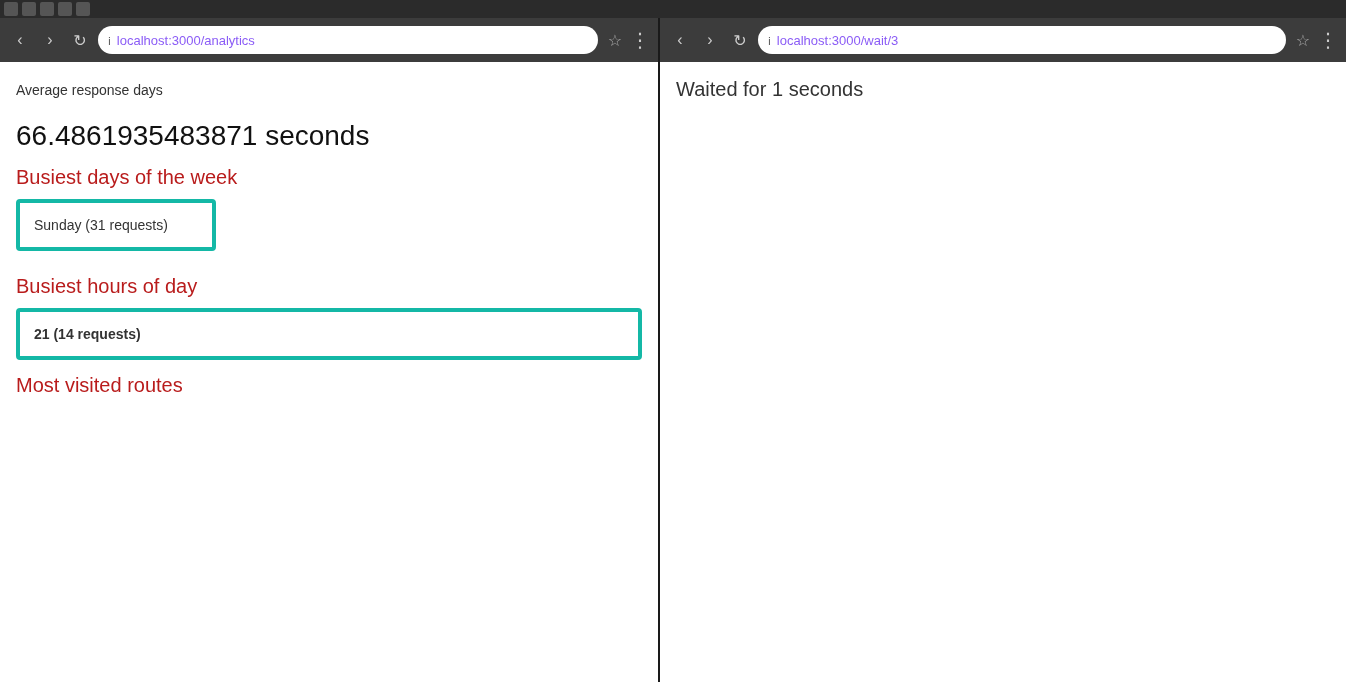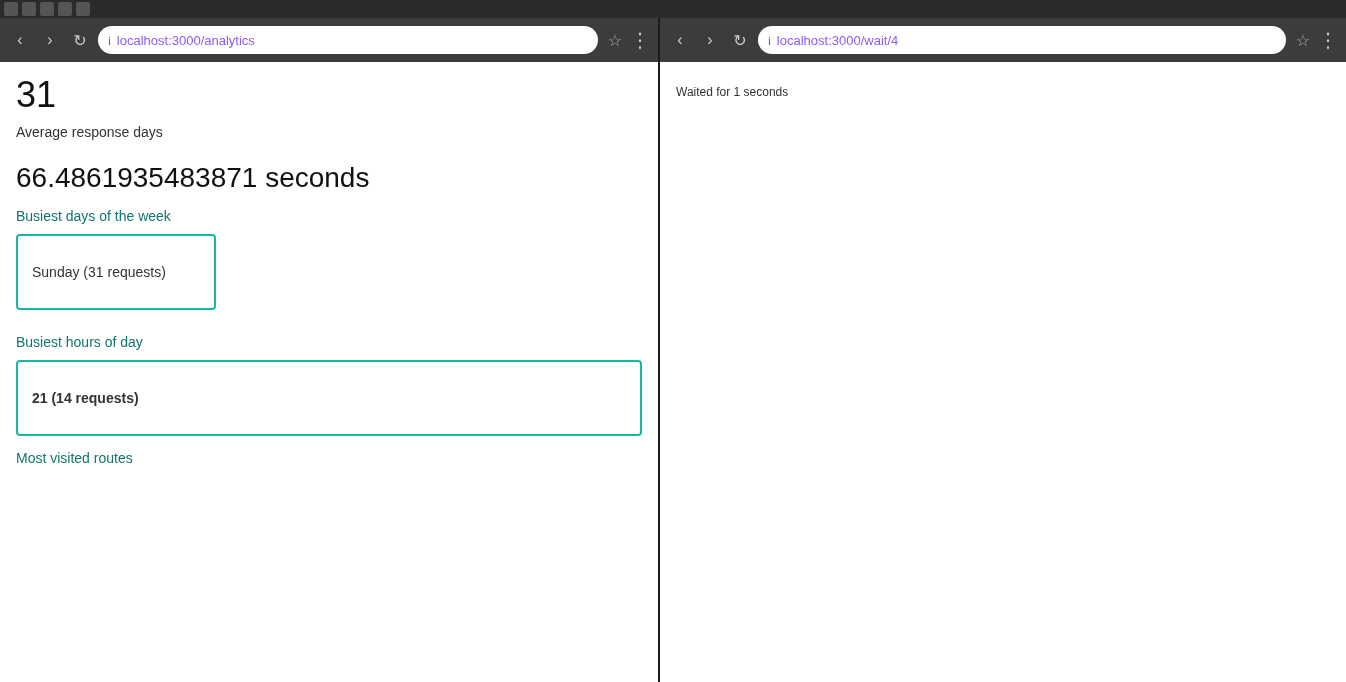--- a/index.html
+++ b/index.html
@@ -158,42 +158,42 @@
 
     .stat-value-medium {
       font-size: 28px;
       color: #111;
       font-weight: 300;
       margin-bottom: 4px;
       margin-top: 22px;
     }
 
     .section-title {
-      font-size: 14px;
-      color: #0f766e;
+      font-size: 20px;
+      color: #b91c1c;
       margin-top: 14px;
       margin-bottom: 10px;
     }
 
     .list-item-box {
-      border: 2px solid #14b8a6;
+      border: 4px solid #14b8a6;
       border-radius: 4px;
-      padding: 28px 14px;
+      padding: 14px 14px;
       font-size: 14px;
       color: #333;
       margin-bottom: 10px;
       display: inline-block;
       min-width: 200px;
     }
 
     
     .wait-message {
-      font-size: 12px;
-      color: #333;
-      margin-top: 11px;
+      font-size: 20px;
+      color: #333;
+      margin-top: 4px;
     }
   </style>
 </head>
 <body>
 
 <div class="taskbar">
   <div class="taskbar-icon"></div>
   <div class="taskbar-icon"></div>
   <div class="taskbar-icon"></div>
   <div class="taskbar-icon"></div>
@@ -213,21 +213,20 @@
         <span class="lock-icon">ℹ</span>
         <span class="address-text">localhost:3000/analytics</span>
       </div>
 
       <span class="star-btn">☆</span>
       <span class="menu-btn">⋮</span>
     </div>
 
     <div class="page-content">
 
-      <div class="stat-value-large">31</div>
 
       <div class="stat-label">Average response days</div>
       <div class="stat-value-medium">66.4861935483871 seconds</div>
 
       <div class="section-title">Busiest days of the week</div>
 
       <div id="busiest-days-list"><div class="list-item-box">Sunday (31 requests)</div></div>
 
       <div class="section-title">Busiest hours of day</div>
 
@@ -242,21 +241,21 @@
 
   <div class="browser-window right">
 
     <div class="browser-toolbar">
       <button class="nav-btn">‹</button>
       <button class="nav-btn">›</button>
       <button class="nav-btn">↻</button>
 
       <div class="address-bar">
         <span class="lock-icon">ℹ</span>
-        <span class="address-text">localhost:3000/wait/4</span>
+        <span class="address-text">localhost:3000/wait/3</span>
       </div>
 
       <span class="star-btn">☆</span>
       <span class="menu-btn">⋮</span>
     </div>
 
     <div class="page-content">
       <div class="wait-message">Waited for 1 seconds</div>
     </div>
 

